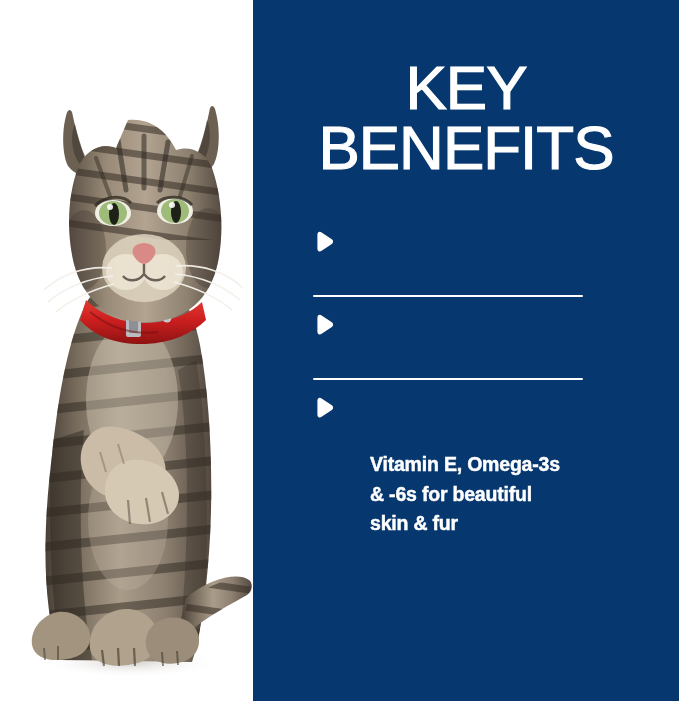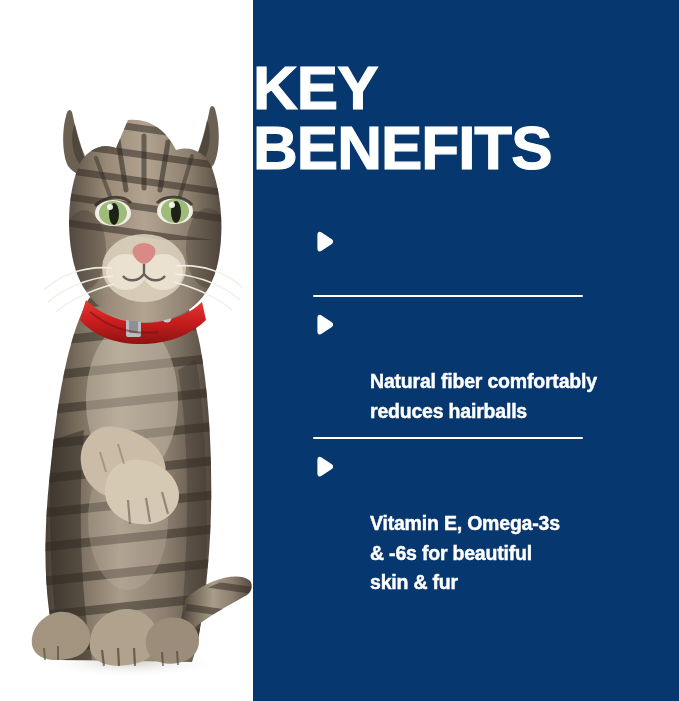--- a/index.html
+++ b/index.html
@@ -49,24 +49,24 @@
     width: 426px;
     height: 701px;
     background: #06376e;
   }
 
   .panel-title {
     position: absolute;
     left: 0;
     top: 58px;
     width: 426px;
-    text-align: left;
+    text-align: center;
     color: #ffffff;
     font-family: "Liberation Sans", sans-serif;
-    font-weight: bold;
+    font-weight: normal;
     font-size: 62px;
     line-height: 60px;
     letter-spacing: -1px;
     white-space: pre-line;
     -webkit-text-stroke: 1.1px #ffffff;
   }
 
   .benefit-list {
     position: absolute;
     left: 60px;
@@ -290,22 +290,20 @@
         </div>
       </div>
 
       <div class="benefit-divider"></div>
 
       <div class="benefit-block">
         <div class="benefit-item">
           <svg class="benefit-marker" viewBox="0 0 22 22" xmlns="http://www.w3.org/2000/svg">
             <path d="M5.2 3.4 C5.2 1.9 6.6 1.1 7.8 1.9 L18.4 9.0 C19.6 9.8 19.6 11.5 18.4 12.3 L7.8 19.4 C6.6 20.2 5.2 19.4 5.2 17.9 Z" fill="#ffffff" stroke="#ffffff" stroke-width="1.6" stroke-linejoin="round"></path>
           </svg>
-          <span>Natural fiber comfortably
-reduces hairballs</span>
         </div>
       </div>
 
       <div class="benefit-divider"></div>
 
       <div class="benefit-block">
         <div class="benefit-item">
           <svg class="benefit-marker" viewBox="0 0 22 22" xmlns="http://www.w3.org/2000/svg">
             <path d="M5.2 3.4 C5.2 1.9 6.6 1.1 7.8 1.9 L18.4 9.0 C19.6 9.8 19.6 11.5 18.4 12.3 L7.8 19.4 C6.6 20.2 5.2 19.4 5.2 17.9 Z" fill="#ffffff" stroke="#ffffff" stroke-width="1.6" stroke-linejoin="round"></path>
           </svg>

